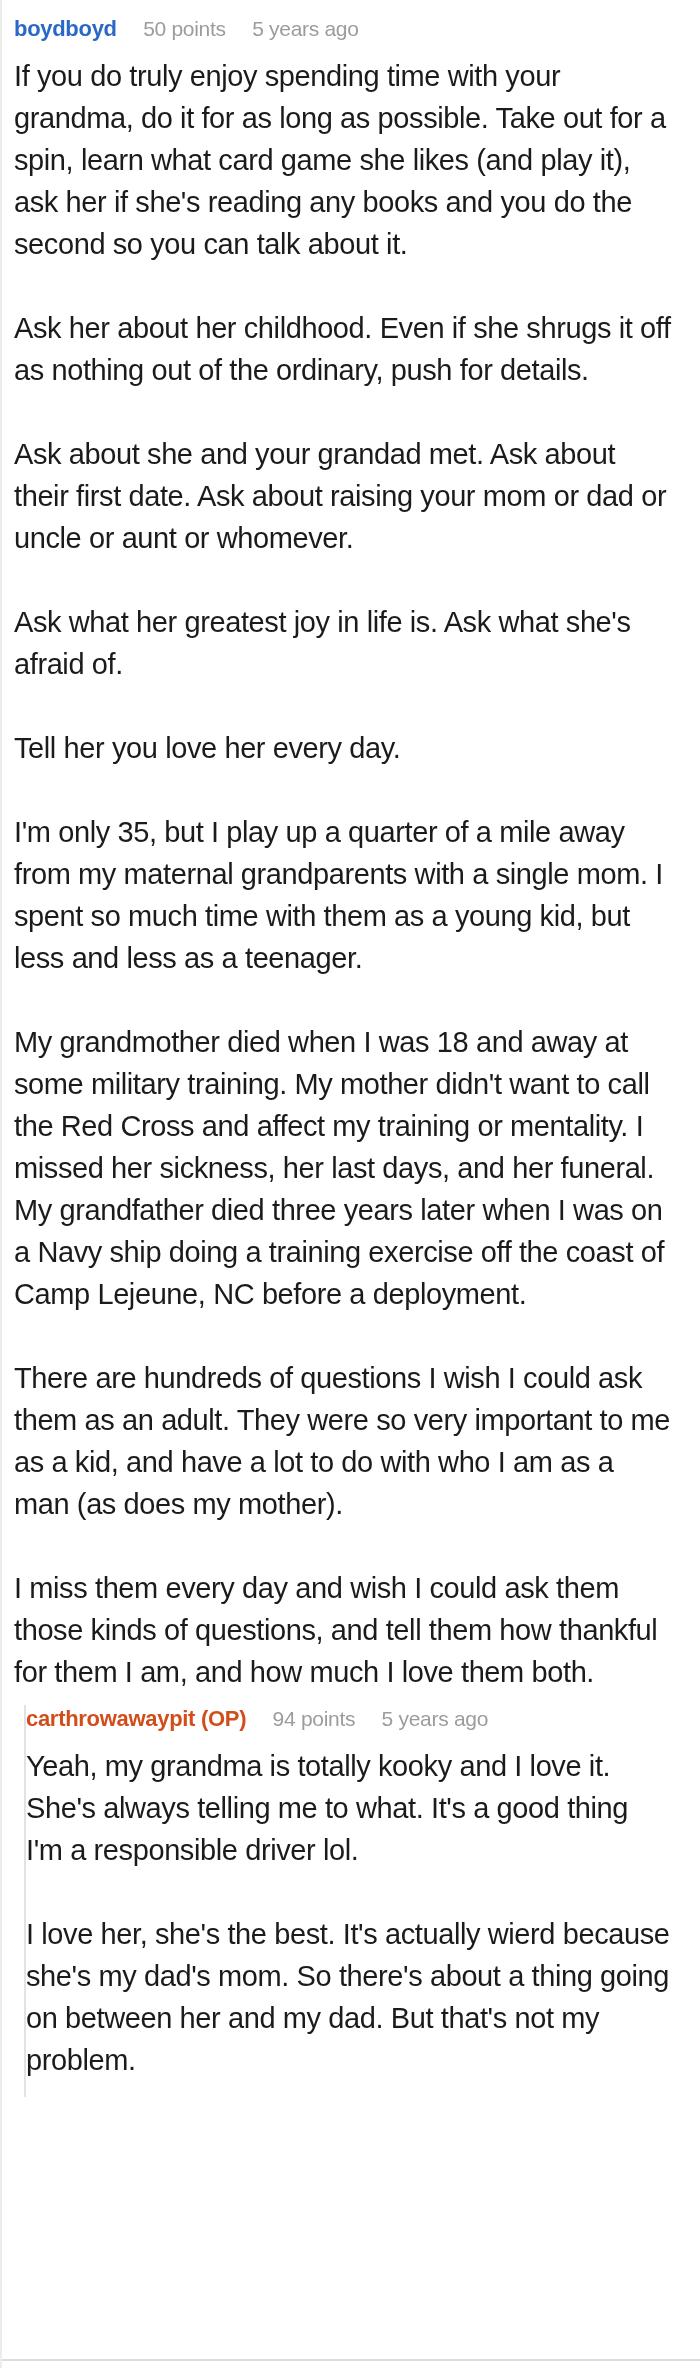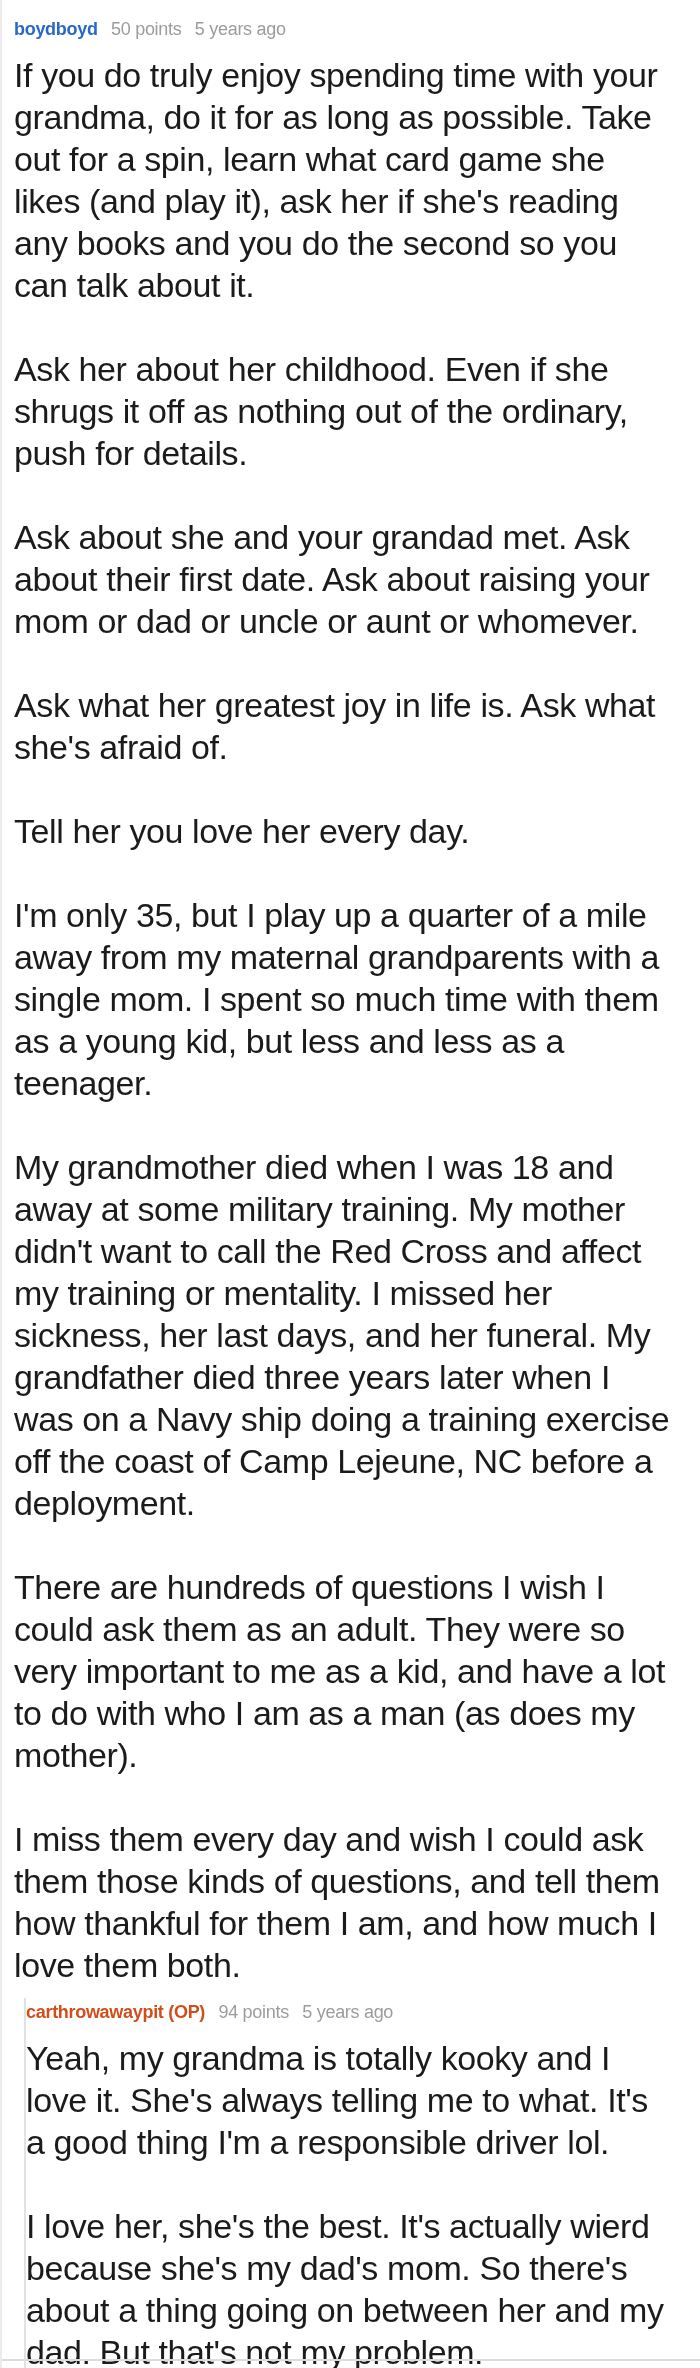--- a/index.html
+++ b/index.html
@@ -16,39 +16,39 @@
     font-family: "Liberation Sans", sans-serif;
   }
 
   .c-header {
     line-height: 28px;
     margin-bottom: 10px;
     white-space: nowrap;
   }
 
   .username {
-    font-size: 18px;
+    font-size: 22px;
     font-weight: 700;
     text-decoration: none;
     cursor: pointer;
     letter-spacing: -0.3px;
   }
   .username.blue   { color: #2a68c8; }
   .username.orange { color: #d14e1b; }
 
   .meta {
-    font-size: 18px;
+    font-size: 21px;
     color: #9c9c9c;
-    margin-left: 9px;
+    margin-left: 22px;
     letter-spacing: -0.3px;
     text-align: center;
   }
 
   .c-body p {
-    font-size: 34px;
+    font-size: 29px;
     line-height: 42px;
     color: #1b1b1b;
     letter-spacing: -0.4px;
     margin: 0 0 42px 0;
   }
   .c-body p:last-child { margin-bottom: 0; }
 
   .reply {
     margin-left: 10px;
     margin-top: 12px;

